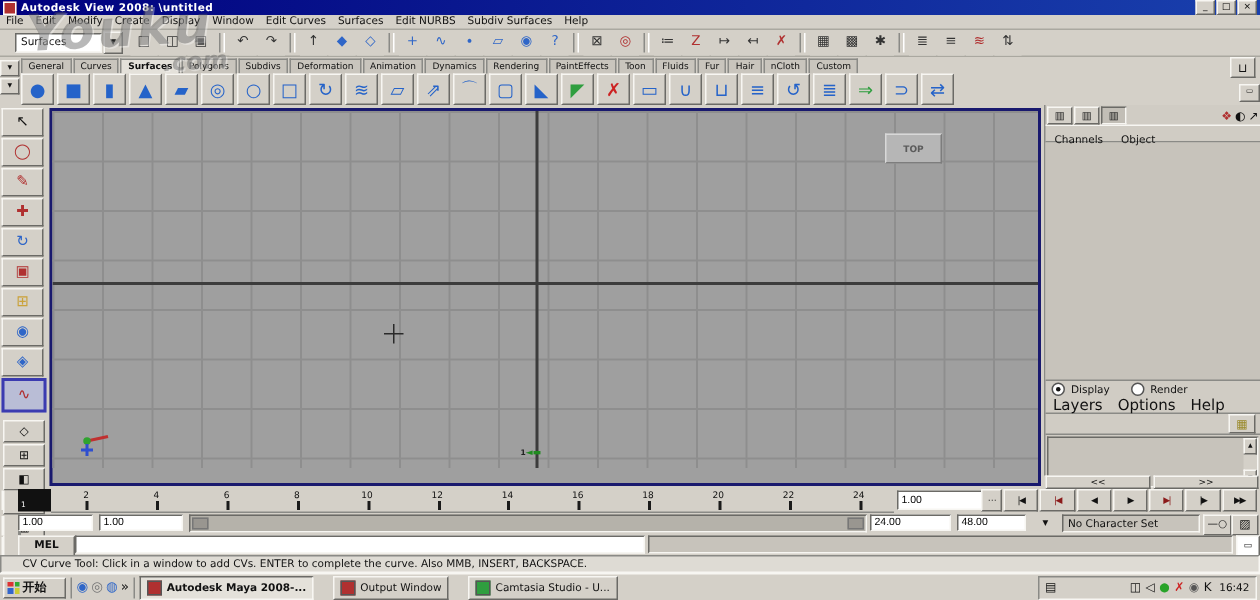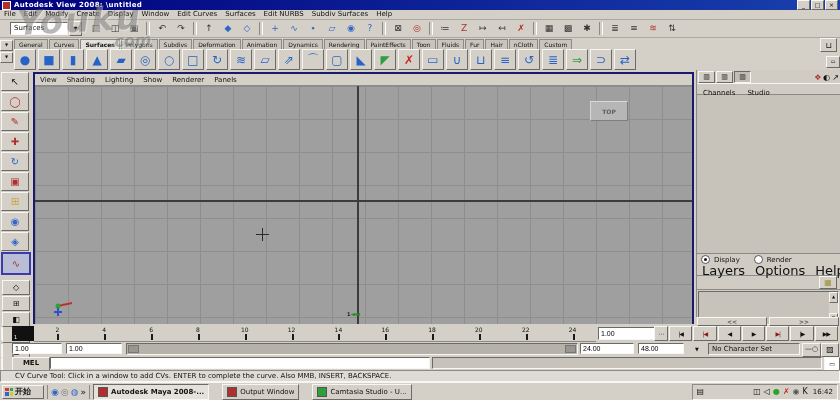--- a/index.html
+++ b/index.html
@@ -64,21 +64,21 @@
   #rp-corner{margin-left:auto;display:flex;gap:2px;}
   #rp-corner span{font-size:8px;}
   #cb-menu{height:10px;display:flex;align-items:center;border-top:1px solid #f7f6f2;border-bottom:1px solid #8a8a86;}
   #cb-menu span{padding:0 6px;font-size:7px;margin-top:8px;}
   #cb-area{height:158px;background:#c7c3bb;border-bottom:1px solid #8a8a86;}
   #dr-row{height:11px;display:flex;align-items:center;gap:4px;padding-left:4px;font-size:7px;}
   .radio{width:7px;height:7px;border-radius:50%;border:1px solid #555;background:#fff;display:inline-block;position:relative;}
   .radio.sel::after{content:"";position:absolute;left:1.5px;top:1.5px;width:3px;height:3px;border-radius:50%;background:#111;}
   .rlabel{margin-right:10px;}
   #ly-menu{height:10px;display:flex;align-items:center;border-bottom:1px solid #8a8a86;}
-  #ly-menu span{padding:0 5px;font-size:13px;}
+  #ly-menu span{padding:0 5px;font-size:10px;}
   #ly-bar{height:13px;display:flex;align-items:center;justify-content:flex-end;padding-right:3px;border-bottom:1px solid #8a8a86;}
   #new-layer{width:16px;height:11px;font-size:8px;color:#9a8a2a;display:flex;align-items:center;justify-content:center;}
   #ly-list{position:relative;height:32px;background:#c7c3bb;margin:1px;}
   #ly-scroll{position:absolute;right:0;top:0;bottom:0;width:9px;display:flex;flex-direction:column;justify-content:space-between;background:#d4d0c8;}
   #ly-scroll span{height:9px;font-size:4px;text-align:center;line-height:8px;}
   
   #panebtns{left:696px;top:317px;width:144px;height:9px;display:flex;gap:2px;padding:0 1px;box-sizing:border-box;}
   #panebtns div{flex:1;font-size:6px;text-align:center;line-height:8px;}
   
   #timerow{left:0;top:326px;width:840px;height:16px;}
@@ -271,28 +271,20 @@
     <div id="layouts">
         <div class="tool b3">◇</div>
         <div class="tool b3">⊞</div>
         <div class="tool b3">◧</div>
         <div class="tool b3">⊟</div>
         <div class="tool b3">▥</div>
       </div>
   </div>
 
   <div id="viewport" class="abs">
-    <div id="vp-menu">
-        <span>View</span>
-        <span>Shading</span>
-        <span>Lighting</span>
-        <span>Show</span>
-        <span>Renderer</span>
-        <span>Panels</span>
-      </div>
     <div id="vp-grid">
       <div id="axis-v"></div>
       <div id="axis-h"></div>
       <div id="top-label">TOP</div>
       <div id="crosshair"></div>
       <div id="origin-marker"><b>1</b>◄▬</div>
       <svg style="position:absolute;left:17px;top:210px" width="26" height="24">
         <line x1="6" y1="10" x2="20" y2="7" stroke="#c03030" stroke-width="2"></line>
         <circle cx="6" cy="10" r="2.5" fill="#2fa32f"></circle>
         <line x1="6" y1="12" x2="6" y2="20" stroke="#2f4fd0" stroke-width="2"></line>
@@ -309,21 +301,21 @@
           <span class="rp-tgl b3 active">▥</span>
         </span>
       <span id="rp-corner">
           <span style="color: rgb(176, 48, 48);">❖</span>
           <span>◐</span>
           <span>↗</span>
         </span>
     </div>
     <div id="cb-menu">
         <span>Channels</span>
-        <span>Studio</span>
+        <span>Object</span>
       </div>
     <div id="cb-area"></div>
     <div id="dr-row">
       <span class="radio sel"></span>
       <span class="rlabel">Display</span>
       <span class="radio"></span>
       <span>Render</span>
     </div>
     <div id="ly-menu">
         <span>Layers</span>

